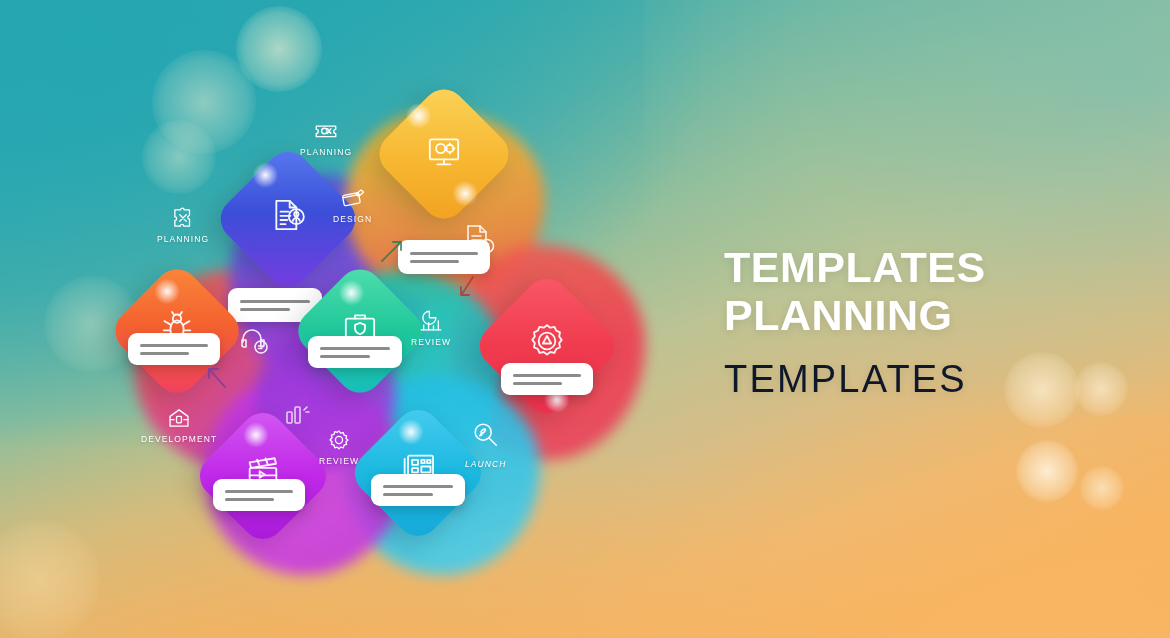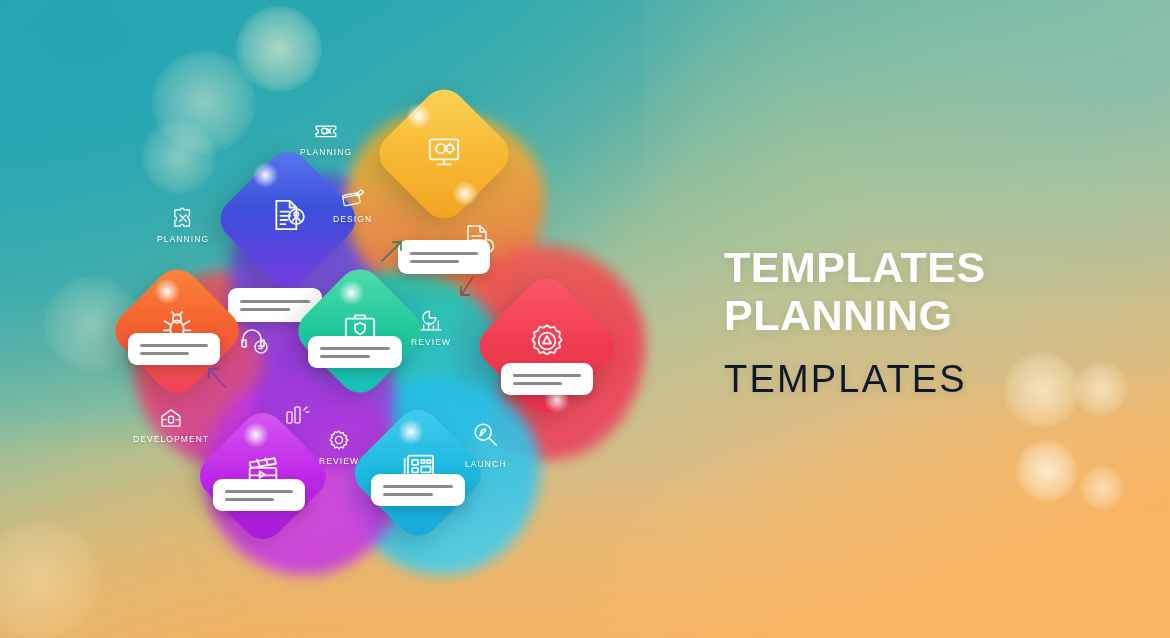--- a/index.html
+++ b/index.html
@@ -321,21 +321,21 @@
     <div class="tag-icon">
       <svg viewBox="0 0 32 32" fill="none" stroke="currentColor" stroke-width="1.6" stroke-linecap="round" stroke-linejoin="round">
         <path d="M14 4a8 8 0 108 8h-8z"></path>
         <path d="M7 27v-6M13 27v-9M19 27v-5M25 27v-11"></path>
         <path d="M4 27h24"></path>
       </svg>
     </div>
     <div class="tag-label">REVIEW</div>
   </div>
 
-  <div class="tag" style="left:38px;top:330px;text-align:right;">
+  <div class="tag" style="left:46px;top:330px;text-align:right;">
     <div class="tag-icon">
       <svg viewBox="0 0 32 32" fill="none" stroke="currentColor" stroke-width="1.6" stroke-linecap="round" stroke-linejoin="round">
         <path d="M5 14l11-8 11 8v12H5z"></path>
         <rect x="13" y="14" width="6" height="8" rx="1"></rect>
         <path d="M5 18h5M22 18h5"></path>
       </svg>
     </div>
     <div class="tag-label">DEVELOPMENT</div>
   </div>
 
@@ -351,21 +351,21 @@
 
   <div class="tag" style="left:370px;top:345px;">
     <div class="tag-icon" style="width:30px;height:30px;">
       <svg viewBox="0 0 32 32" fill="none" stroke="currentColor" stroke-width="1.6" stroke-linecap="round" stroke-linejoin="round">
         <circle cx="13" cy="13" r="8.5"></circle>
         <path d="M19.2 19.2L27 27"></path>
         <path d="M15 9.5c-1.8 0-3.6 1.5-4.4 3.2l1.6 1.6c1.8-.8 3.2-2.6 3.2-4.4z"></path>
         <path d="M10.6 14.8l-1.2 2.2 2.2-1.2"></path>
       </svg>
     </div>
-    <div class="tag-label" style="margin-top:6px;">LAUNCH</div>
+    <div class="tag-label" style="margin-top:6px;font-style:italic;">LAUNCH</div>
   </div>
 
   <div class="mini" style="left:369px;top:148px;width:32px;height:34px;">
     <svg viewBox="0 0 32 34" fill="none" stroke="currentColor" stroke-width="1.6" stroke-linecap="round" stroke-linejoin="round">
       <path d="M4 3h12l6 6v19H4z"></path>
       <path d="M16 3v6h6"></path>
       <path d="M8 13h9M8 17h10M8 21h6"></path>
       <circle cx="23" cy="23" r="6.5"></circle>
       <path d="M23 19.5v7M24.8 21h-2.6a1.5 1.5 0 000 3h1.6a1.5 1.5 0 010 3h-2.6"></path>
     </svg>

